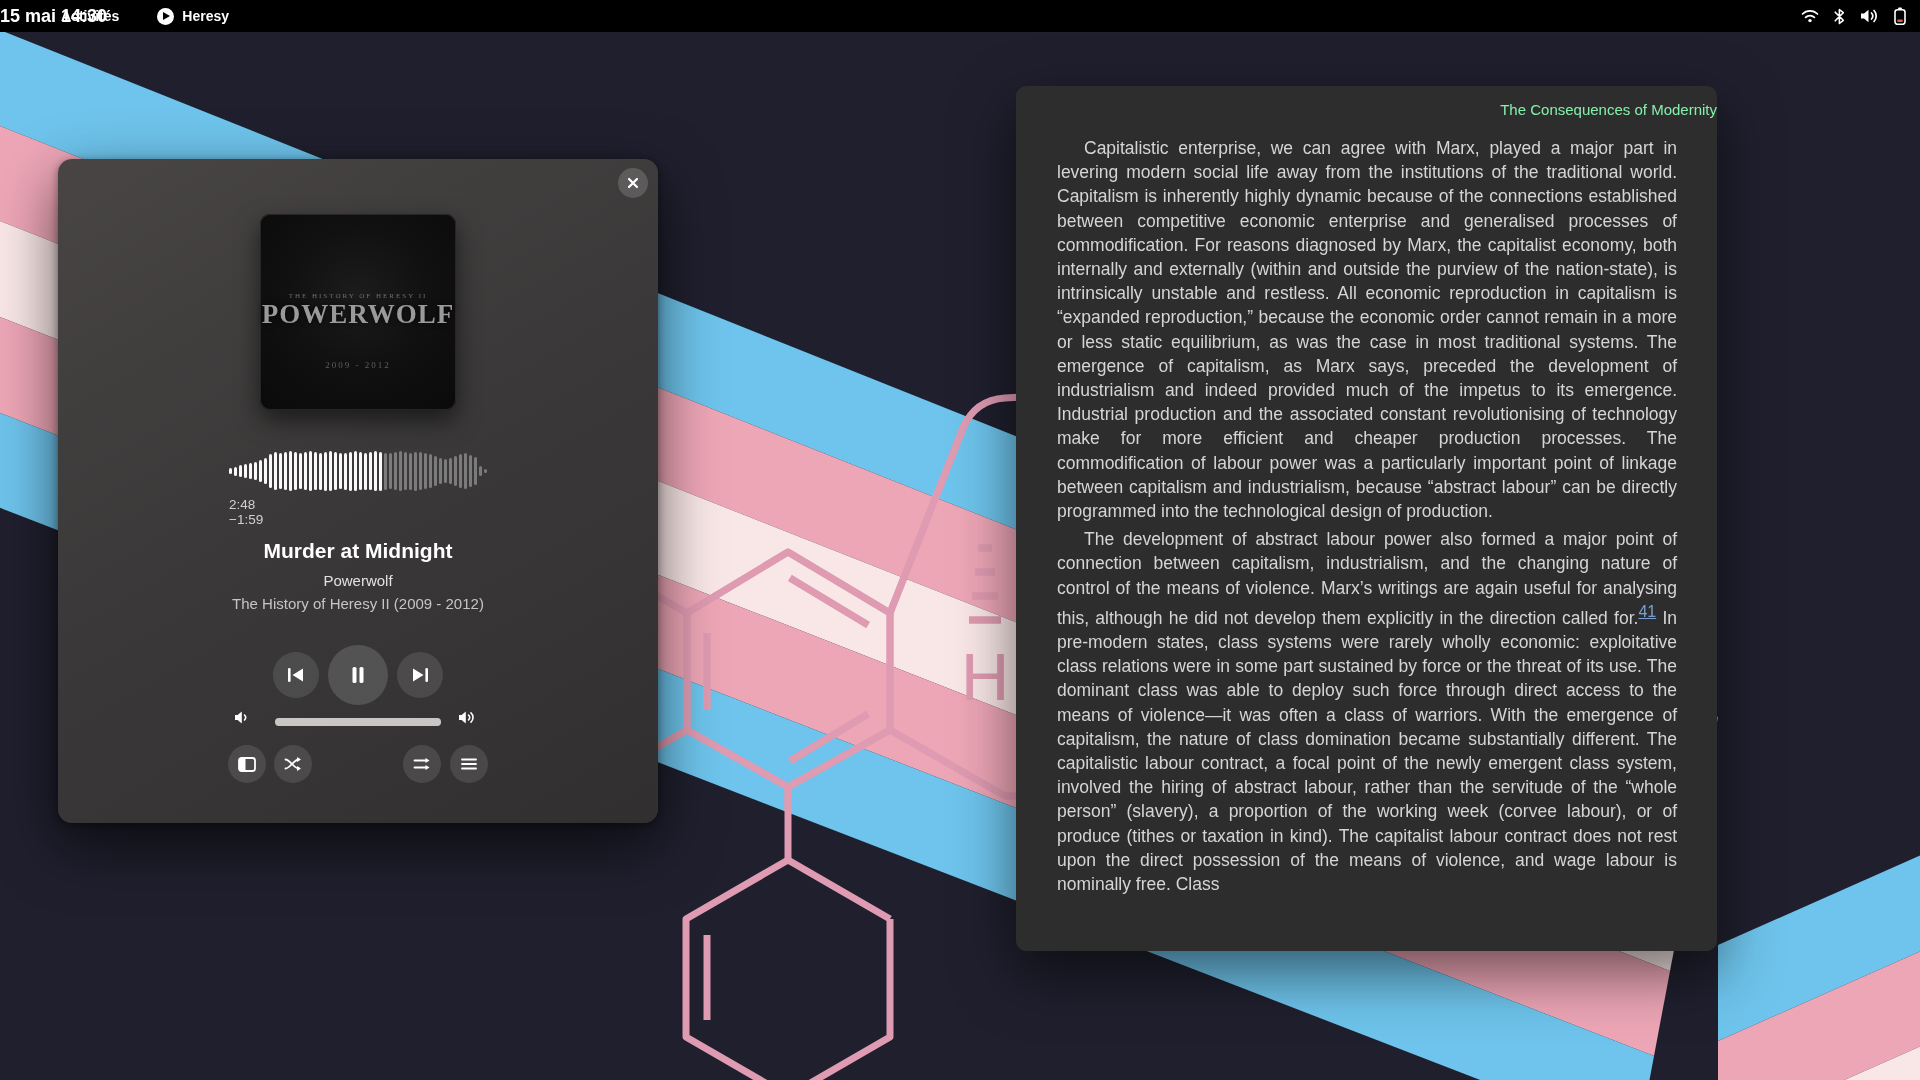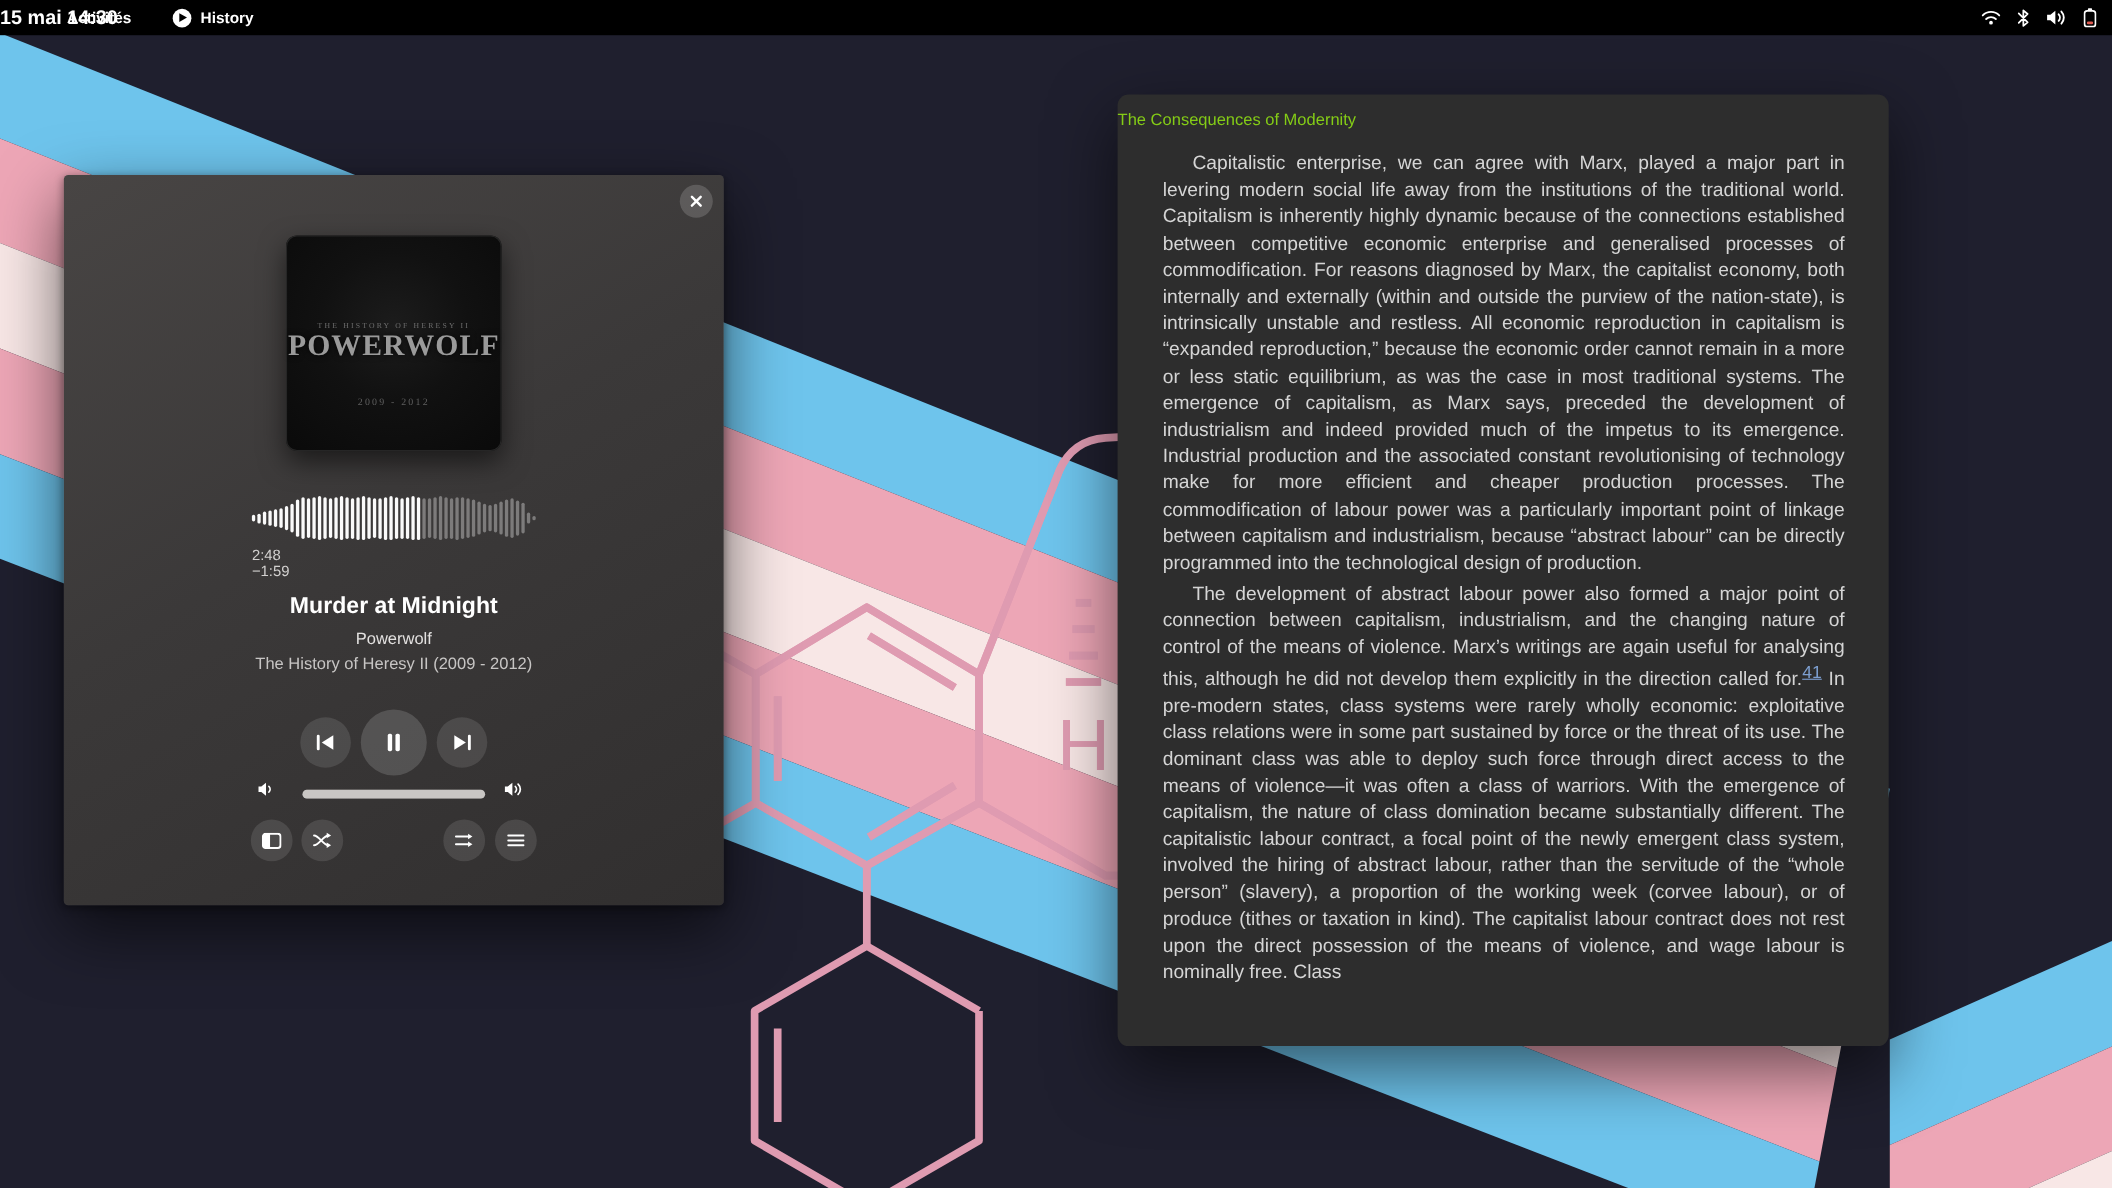--- a/index.html
+++ b/index.html
@@ -16,21 +16,21 @@
   .tb-activities { font-size:14px; font-weight:700; cursor:default;margin-left:43px; }
   .tb-app { display:flex; align-items:center; gap:8px; font-size:14px; font-weight:700; }
   .play-badge { width:17px; height:17px; border-radius:50%; background:#fff; position:relative; }
   .play-badge:after { content:""; position:absolute; left:6px; top:4.5px; border-left:7px solid #000;
                       border-top:4px solid transparent; border-bottom:4px solid transparent; }
   .tb-clock { position:absolute; left:0; right:0; text-align:left; font-size:18px; font-weight:700; }
   .tb-status { position:absolute; right:14px; top:0; height:32px; display:flex; align-items:center; gap:15px; }
   .tb-status svg { display:block; }
 
   
-  #player { position:absolute; left:58px; top:159px; width:600px; height:664px; border-radius:4px;
+  #player { position:absolute; left:58px; top:159px; width:600px; height:664px; border-radius:14px;
             background:linear-gradient(150deg,#484544 0%, #3b3939 45%, #312f2f 100%);
             box-shadow:0 22px 60px rgba(0,0,0,.6), 0 2px 8px rgba(0,0,0,.4); z-index:20; }
   .close-btn { position:absolute; top:9px; right:10px; width:30px; height:30px; border-radius:50%;
                background:rgba(255,255,255,.16); border:none; display:flex; align-items:center;
                justify-content:center; cursor:pointer; }
   .close-btn svg { display:block; }
 
   .album { position:absolute; left:202px; top:55px; width:196px; height:196px; border-radius:10px;
            background:radial-gradient(circle at 50% 42%, #1c1c1c 0%, #111 45%, #0a0a0a 100%);
            box-shadow:0 10px 24px rgba(0,0,0,.55), inset 0 0 0 1px #262626;
@@ -67,22 +67,22 @@
   .vol-fill { height:8px; border-radius:4px; background:#c9c6c4; }
 
   .foot-btn { position:absolute; top:586px; width:38px; height:38px; border-radius:50%; border:none;
               background:rgba(255,255,255,.11); display:flex; align-items:center; justify-content:center;
               cursor:pointer; }
   #btn-sidebar { left:170px; } #btn-shuffle { left:216px; } #btn-repeat { left:345px; } #btn-menu { left:392px; }
 
   
   #reader { position:absolute; left:1016px; top:86px; width:701px; height:865px; border-radius:10px;
             background:#2d2d2d; box-shadow:0 22px 60px rgba(0,0,0,.55); z-index:20; color:#d6d6d6; }
-  .reader-title { position:absolute; top:15px; left:0; width:701px; text-align:left;
-                  color:#84cc16; font-size:15px; }
+  .reader-title { position:absolute; top:15px; left:0; width:701px; text-align:right;
+                  color:#86efac; font-size:15px;padding-left:16px; }
   .reader-body { position:absolute; left:41px; top:50px; width:620px; font-size:17.5px; line-height:24.2px;
                  text-align:justify; color:#d5d5d5; }
   .reader-body p { text-indent:27px; margin-bottom:4px; }
   .fnote { color:#7d9fd0; text-decoration:underline; font-size:16px; vertical-align:super; cursor:pointer; }
   .reader-footer { position:absolute; bottom:15px; left:0; width:701px; text-align:center;
                    color:#8c8c8c; font-size:14.5px; }
 </style>
 </head>
 <body>
 
@@ -129,21 +129,21 @@
     <line x1="707" y1="935" x2="707" y2="1020"></line>
   </g>
   <use href="#mol" color="#20202f" clip-path="url(#bandclip)"></use>
 </svg>
 
 <div id="topbar">
   <div class="tb-left">
     <span class="tb-activities">Activités</span>
     <span class="tb-app">
       <span class="play-badge"></span>
-      <span>History</span>
+      <span>Heresy</span>
     </span>
   </div>
   <div class="tb-clock">15 mai 14:30</div>
   <div class="tb-status">
     <svg width="18" height="16" viewBox="0 0 18 16">
       <g stroke="#fff" stroke-width="1.7" fill="none" stroke-linecap="round">
         <path d="M1.5,6 A10.5,10.5 0 0 1 16.5,6"></path>
         <path d="M4.6,9.3 A6.4,6.4 0 0 1 13.4,9.3"></path>
       </g>
       <circle cx="9" cy="12.6" r="1.7" fill="#fff"></circle>

